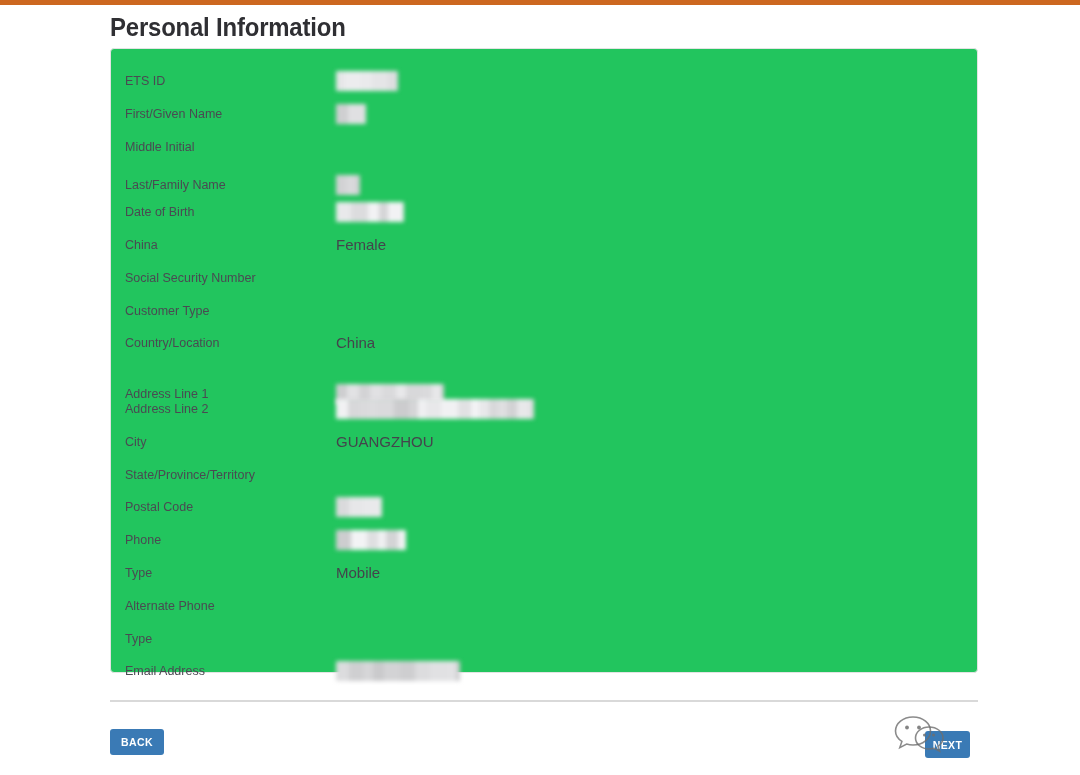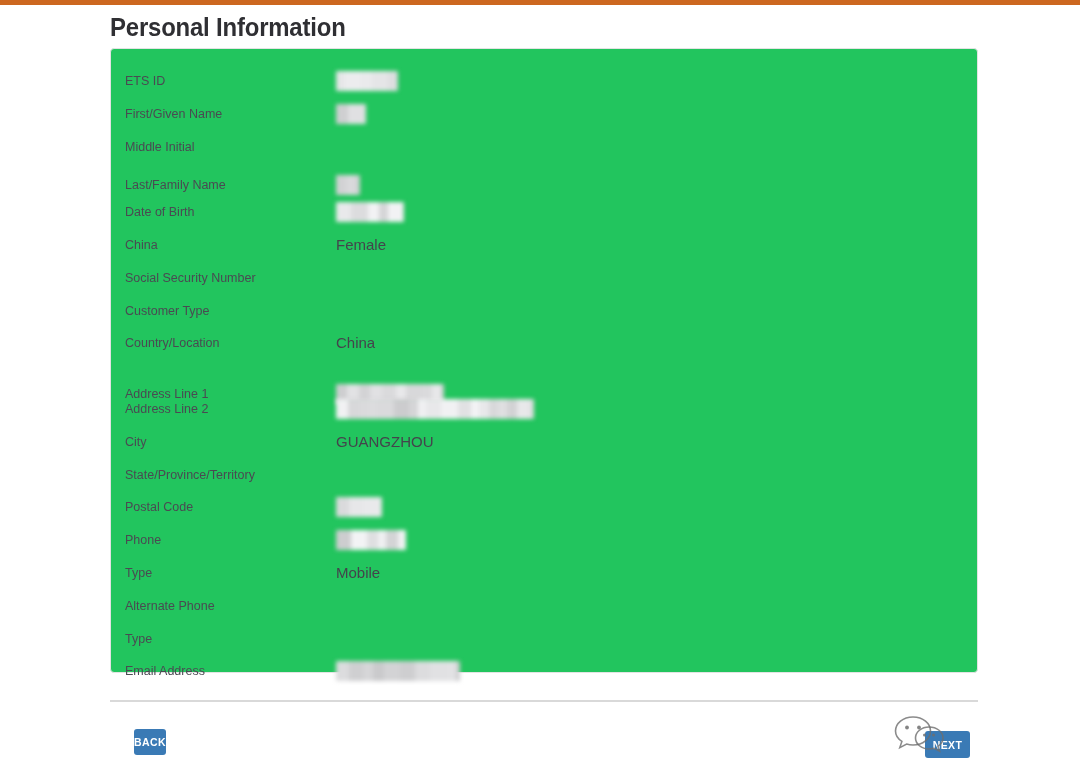--- a/index.html
+++ b/index.html
@@ -129,23 +129,22 @@
     font-family: "Liberation Sans", sans-serif;
     font-size: 10.5px;
     font-weight: bold;
     letter-spacing: 0.4px;
     cursor: pointer;
     padding: 0;
   }
   #back-button {
     left: 110px;
     top: 724px;
-    width: 32px;
+    width: 54px;
     height: 26px;
-    margin-left: 24px;
   }
   #next-button {
     left: 925px;
     top: 726px;
     width: 45px;
     height: 27px;
   }
 
   
   #watermark {

